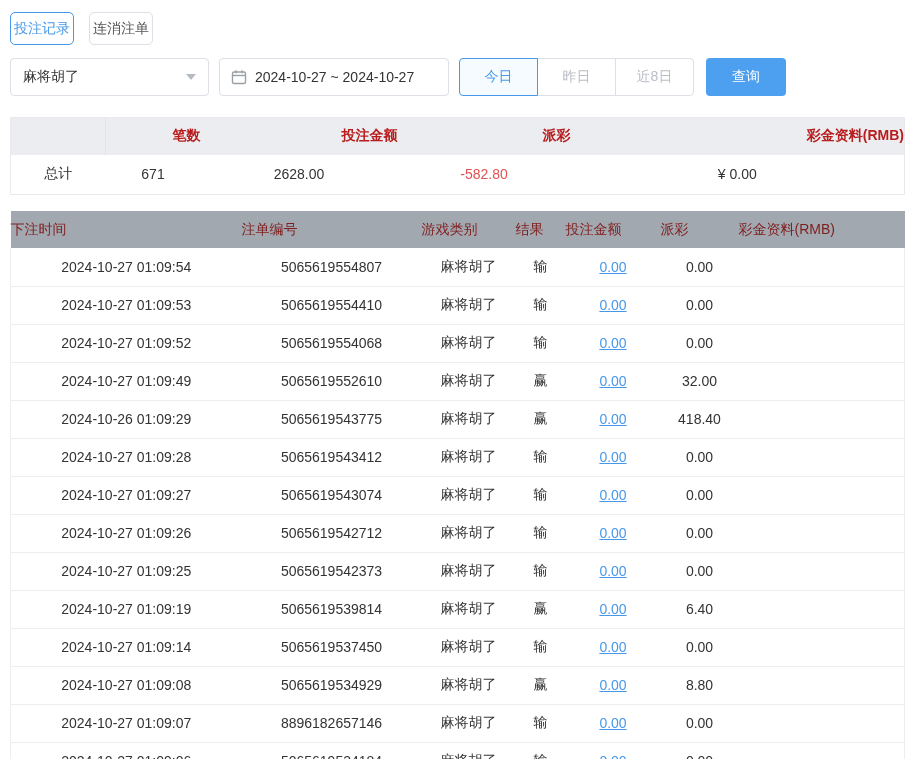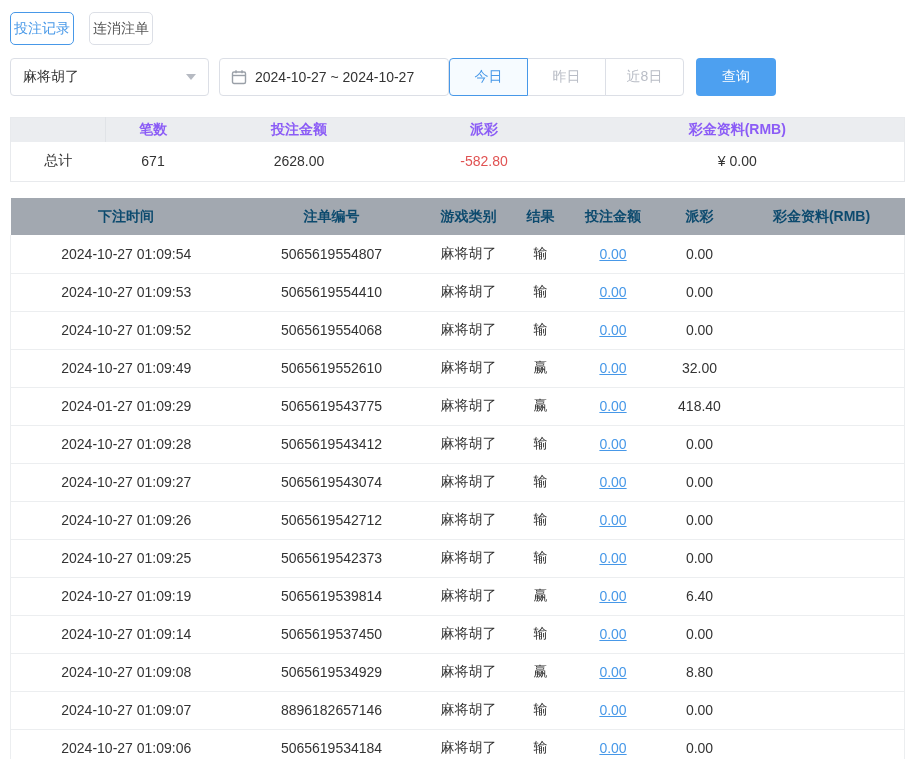--- a/index.html
+++ b/index.html
@@ -18,45 +18,45 @@
   .select { width: 199px; height: 38px; border: 1px solid #dcdfe6; border-radius: 4px;
     display: flex; align-items: center; justify-content: space-between;
     padding: 0 12px; font-size: 14px; color: #333; cursor: pointer; background: #fff; }
   .select .arrow { width: 0; height: 0; border-left: 5px solid transparent;
     border-right: 5px solid transparent; border-top: 6px solid #b6bac2; }
   .date-picker { width: 230px; height: 38px; border: 1px solid #dcdfe6; border-radius: 4px;
     display: flex; align-items: center; gap: 8px; padding: 0 11px; font-size: 14px;
     color: #333; margin-left: 10px; cursor: pointer; background: #fff; }
   .cal-icon { display: inline-block; line-height: 0; color: #9aa0a8; }
 
-  .btn-group { display: flex; margin-left: 0; }
+  .btn-group { display: flex; margin-left: 10px; }
   .gbtn { width: 79px; height: 38px; background: #fff; border: 1px solid #dcdfe6;
     font-size: 14px; color: #b9bdc6; cursor: pointer; margin-left: -1px; }
   .gbtn:first-child { border-radius: 4px 0 0 4px; margin-left: 0; }
   .gbtn:last-child { border-radius: 0 4px 4px 0; }
   .gbtn.active { border-color: var(--accent, #4798e8); color: var(--accent, #4798e8);
     background: #f6fbff; position: relative; z-index: 2; }
 
   .query-btn { width: 80px; height: 38px; margin-left: 12px; border: none;
     border-radius: 4px; background: var(--accent-btn, #4da0f0); color: #fff;
     font-size: 14px; cursor: pointer; }
 
   
   table { border-collapse: collapse; width: 895px; table-layout: fixed; font-size: 14px; }
   .summary-table { margin-top: 21px; border: 1px solid #e8eaed; }
-  .summary-table thead th { background: #ebedf0; height: 24px; font-weight: 600;
-    color: #8b5cf6; text-align: center; }
+  .summary-table thead th { background: #ebedf0; height: 37px; font-weight: 600;
+    color: #b91c1c; text-align: right; }
   .summary-table tbody td { background: #fff; height: 40px; text-align: center; color: #333; margin-top: 44px; }
   .summary-table thead th:first-child { border-right: 1px solid #e0e3e7; }
   .summary-table .neg { color: var(--negative, #e05252); }
 
   
   .data-table { margin-top: 16px; }
-  .data-table thead th { background: var(--header-bg, #a2a8b0); color: #0c4a6e;
-    font-weight: 700; height: 37px; text-align: center; }
+  .data-table thead th { background: var(--header-bg, #a2a8b0); color: #7f1d1d;
+    font-weight: 400; height: 37px; text-align: left; }
   .data-table tbody td { height: 38px; text-align: center;
     border-bottom: 1px solid #eceef0; color: #333; background: #fff; }
   .data-table tbody tr td:first-child { border-left: 1px solid #eceef0; }
   .data-table tbody tr td:last-child { border-right: 1px solid #eceef0; }
   .bet-link { color: var(--link, #4798e8); text-decoration: underline; cursor: pointer; }
 </style>
 </head>
 <body>
 
 <div class="page">
@@ -173,21 +173,21 @@
         <tr>
           <td>2024-10-27 01:09:49</td>
           <td>5065619552610</td>
           <td>麻将胡了</td>
           <td>赢</td>
           <td><a class="bet-link">0.00</a></td>
           <td>32.00</td>
           <td></td>
         </tr>
         <tr>
-          <td>2024-01-27 01:09:29</td>
+          <td>2024-10-26 01:09:29</td>
           <td>5065619543775</td>
           <td>麻将胡了</td>
           <td>赢</td>
           <td><a class="bet-link">0.00</a></td>
           <td>418.40</td>
           <td></td>
         </tr>
         <tr>
           <td>2024-10-27 01:09:28</td>
           <td>5065619543412</td>

